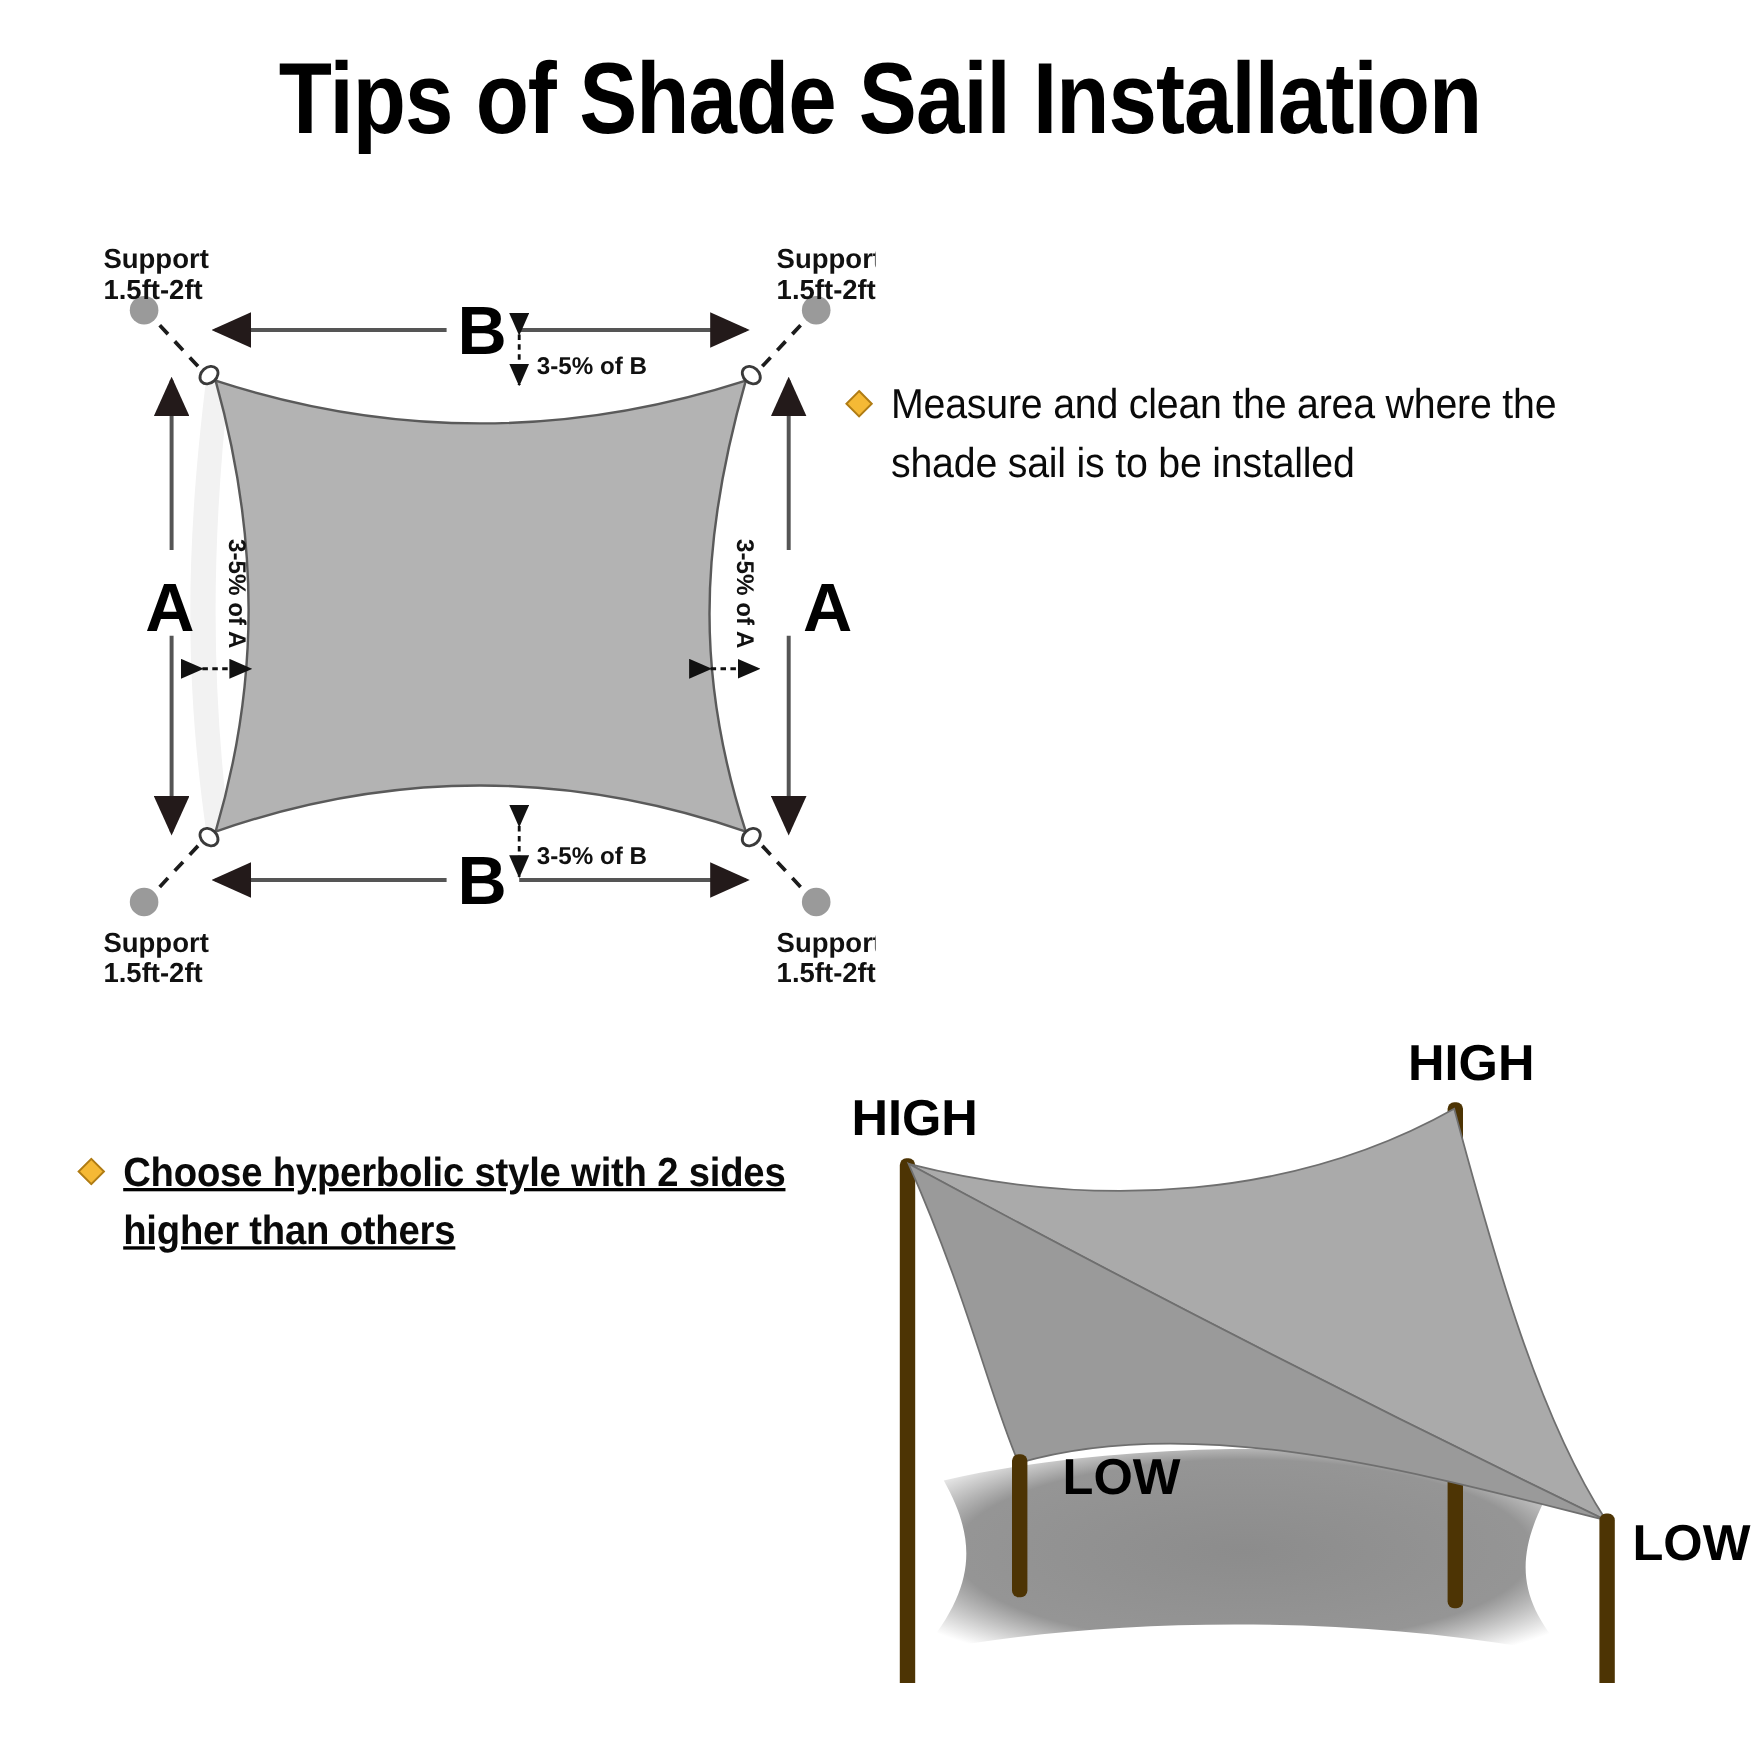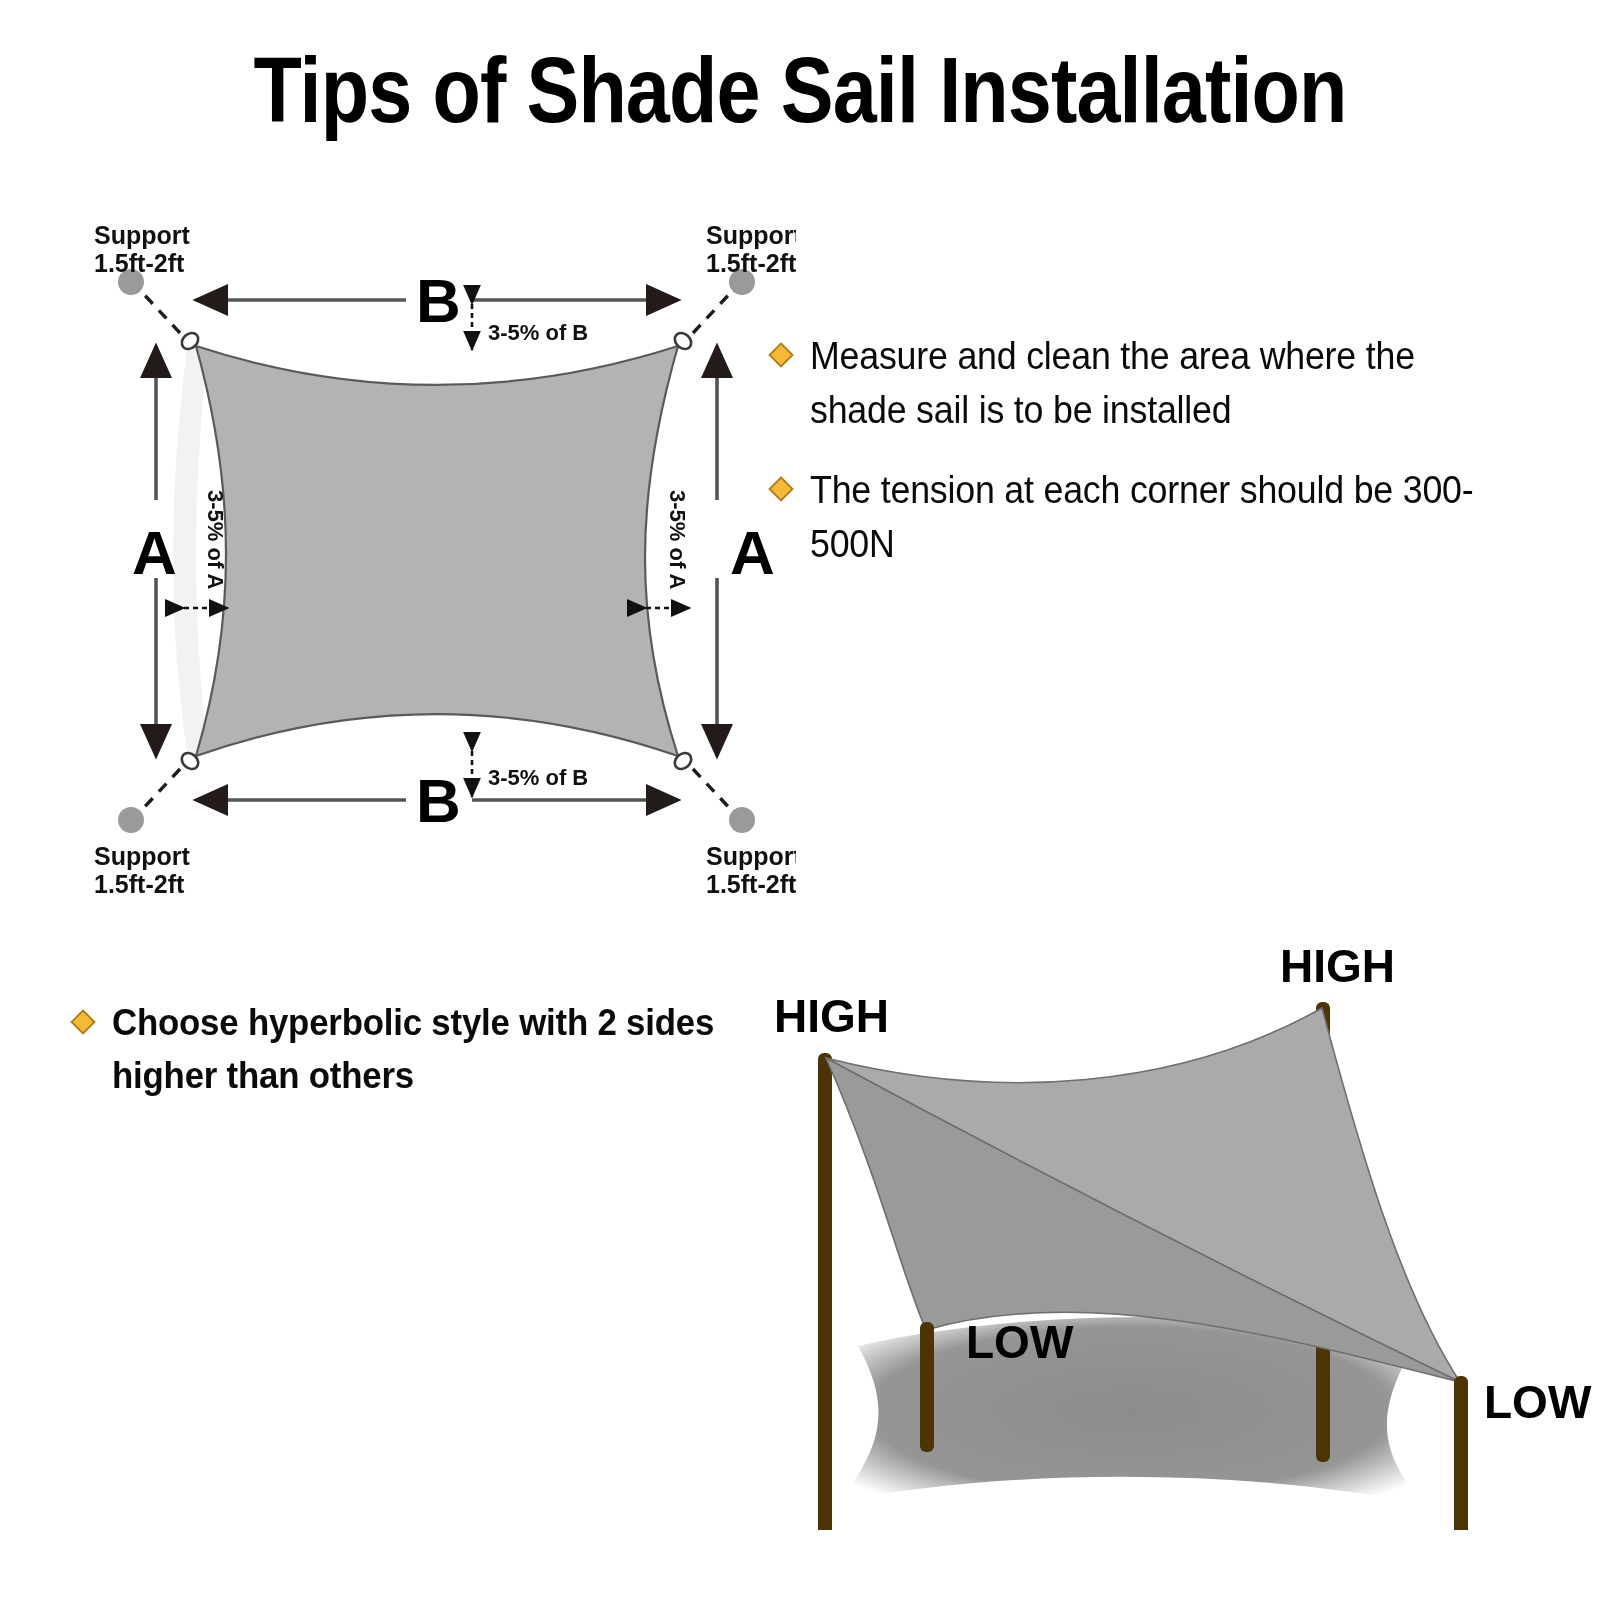--- a/index.html
+++ b/index.html
@@ -48,27 +48,28 @@
     width: 840px;
     height: 640px;
   }
 
   
   .bullet-list {
     position: absolute;
   }
   #tips-right {
     left: 768px;
-    top: 330px;
+    top: 342px;
     width: 790px;
   }
   #tips-bottom-left {
     left: 70px;
-    top: 997px;
+    top: 1040px;
     width: 700px;
+    text-decoration: underline;
   }
   .bullet-item {
     display: flex;
     align-items: flex-start;
     margin-bottom: 26px;
   }
   .bullet-diamond {
     flex: 0 0 auto;
     width: 26px;
     height: 26px;
@@ -236,26 +237,20 @@
 <div class="bullet-list" id="tips-right">
 
   <div class="bullet-item">
     <svg class="bullet-diamond" viewBox="0 0 26 26">
       <polygon points="13,1.5 24.5,13 13,24.5 1.5,13" fill="#f5b935" stroke="#b07c14" stroke-width="1.8"></polygon>
     </svg>
     <div class="bullet-text">Measure and clean the area where the shade sail is to be installed</div>
   </div>
 
 
-  <div class="bullet-item">
-    <svg class="bullet-diamond" viewBox="0 0 26 26">
-      <polygon points="13,1.5 24.5,13 13,24.5 1.5,13" fill="#f5b935" stroke="#b07c14" stroke-width="1.8"></polygon>
-    </svg>
-    <div class="bullet-text">The tension at each corner should be 300-500N</div>
-  </div>
 
 </div>
 
 <div class="bullet-list" id="tips-bottom-left">
 
   <div class="bullet-item">
     <svg class="bullet-diamond" viewBox="0 0 26 26">
       <polygon points="13,1.5 24.5,13 13,24.5 1.5,13" fill="#f5b935" stroke="#b07c14" stroke-width="1.8"></polygon>
     </svg>
     <div class="bullet-text">Choose hyperbolic style with 2 sides higher than others</div>

